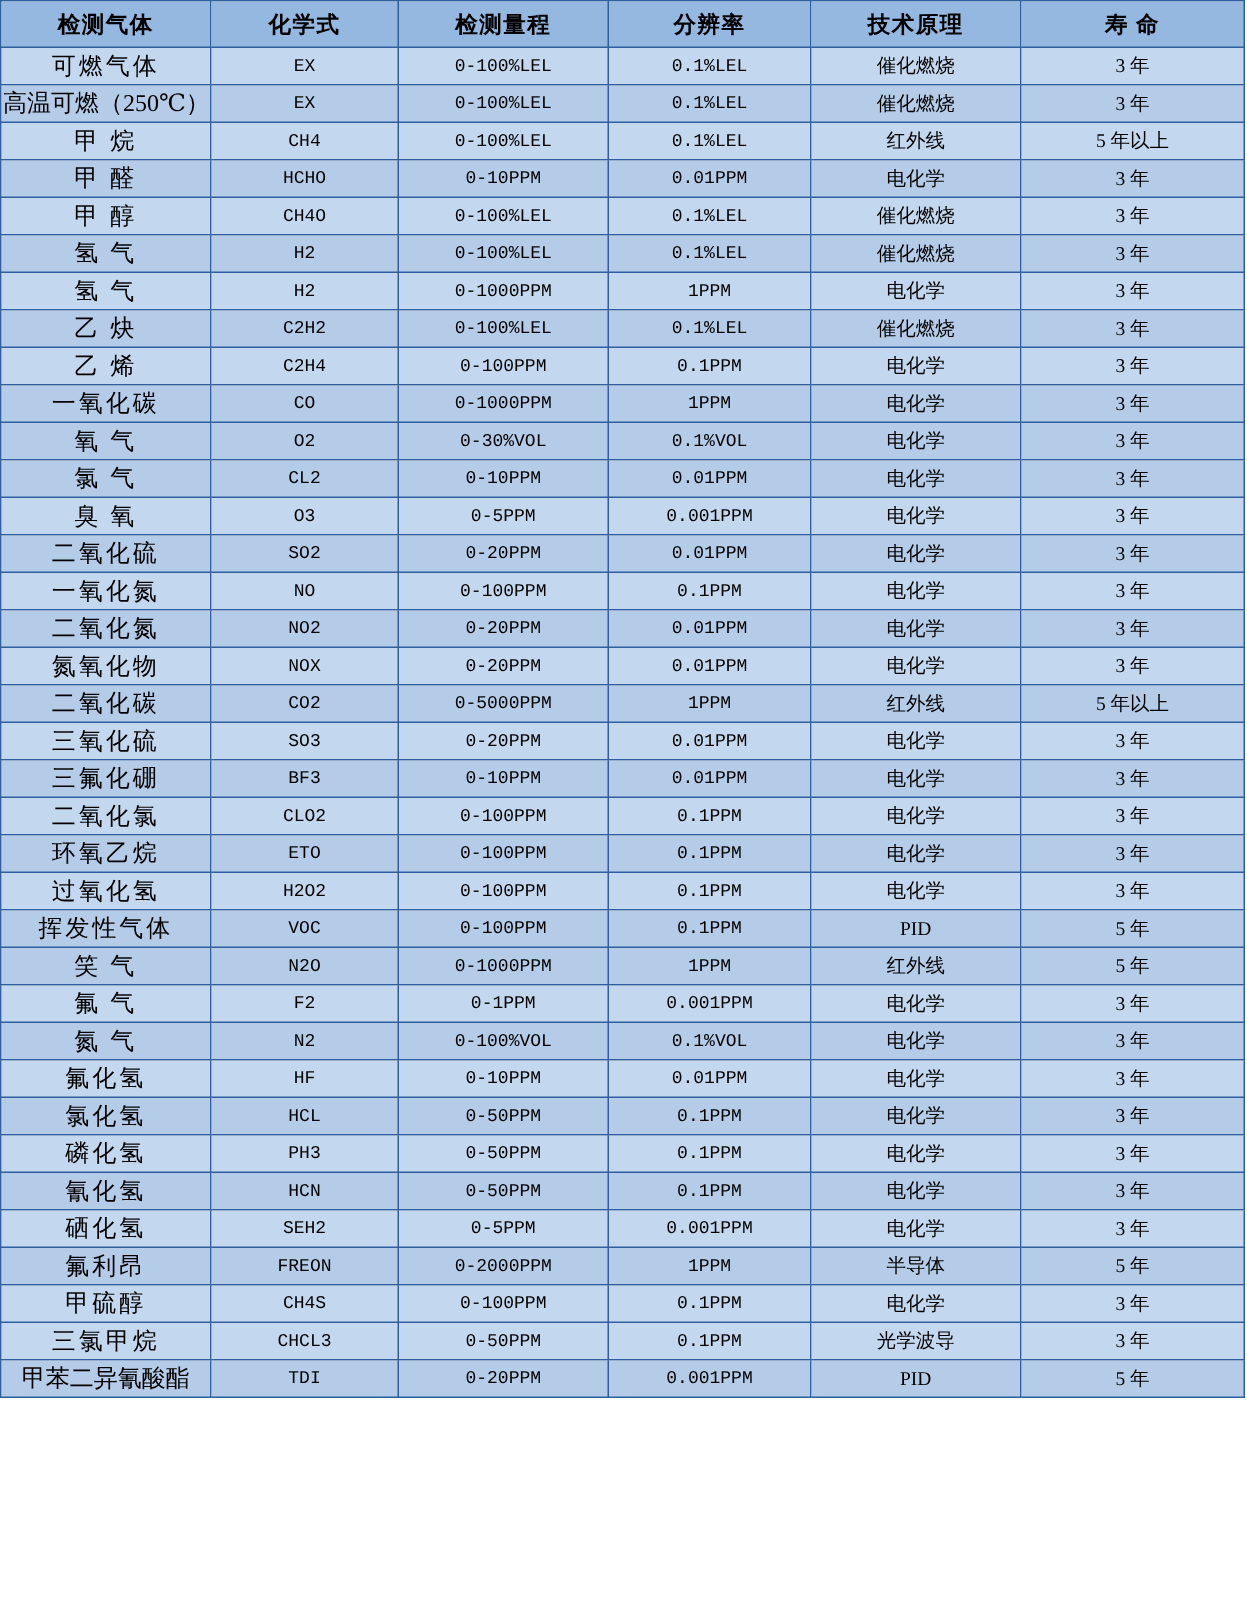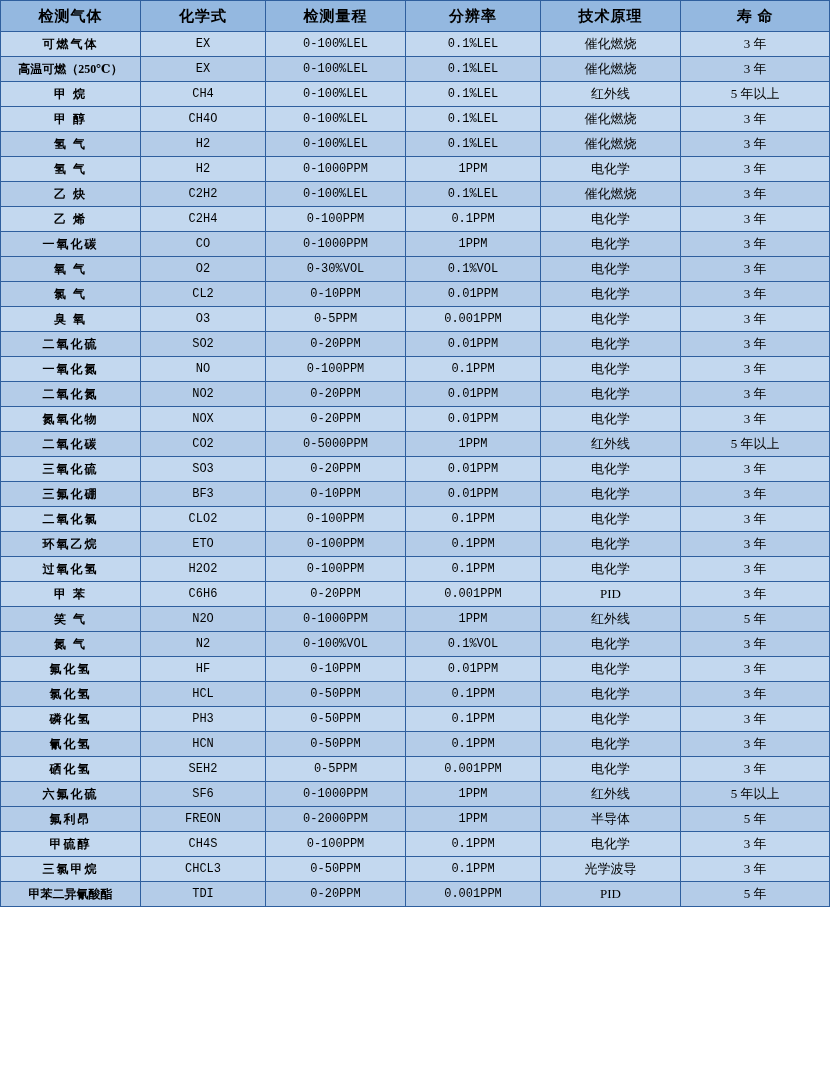--- a/index.html
+++ b/index.html
@@ -43,23 +43,22 @@
   }
   #gas-table tbody td {
     height: 22px;
     font-size: 13px;
     background: #c3d8ef;
   }
   #gas-table tbody tr.alt td {
     background: #b4cce8;
   }
   #gas-table tbody td.name-cell {
-    font-size: 12px;
+    font-size: 16px;
     letter-spacing: 2px;
-    font-weight: bold;
   }
   #gas-table tbody td.name-cell.tight {
     letter-spacing: 0;
     text-align: center;
   }
   #gas-table tbody td.mono {
     font-family: "Liberation Mono", "DejaVu Sans Mono", monospace;
     font-size: 12px;
     letter-spacing: 0;
   }
@@ -104,20 +103,28 @@
         <td>3 年</td>
       </tr>
       <tr>
         <td class="name-cell">甲 烷</td>
         <td class="mono">CH4</td>
         <td class="mono">0-100%LEL</td>
         <td class="mono">0.1%LEL</td>
         <td>红外线</td>
         <td>5 年以上</td>
       </tr>
+      <tr class="alt">
+        <td class="name-cell">甲 醛</td>
+        <td class="mono">HCHO</td>
+        <td class="mono">0-10PPM</td>
+        <td class="mono">0.01PPM</td>
+        <td>电化学</td>
+        <td>3 年</td>
+      </tr>
       <tr>
         <td class="name-cell">甲 醇</td>
         <td class="mono">CH4O</td>
         <td class="mono">0-100%LEL</td>
         <td class="mono">0.1%LEL</td>
         <td>催化燃烧</td>
         <td>3 年</td>
       </tr>
       <tr class="alt">
         <td class="name-cell">氢 气</td>
@@ -256,35 +263,43 @@
         <td>3 年</td>
       </tr>
       <tr>
         <td class="name-cell">过氧化氢</td>
         <td class="mono">H2O2</td>
         <td class="mono">0-100PPM</td>
         <td class="mono">0.1PPM</td>
         <td>电化学</td>
         <td>3 年</td>
       </tr>
-      <tr>
-        <td class="name-cell">甲 苯</td>
-        <td class="mono">C6H6</td>
-        <td class="mono">0-20PPM</td>
-        <td class="mono">0.001PPM</td>
+      <tr class="alt">
+        <td class="name-cell">挥发性气体</td>
+        <td class="mono">VOC</td>
+        <td class="mono">0-100PPM</td>
+        <td class="mono">0.1PPM</td>
         <td>PID</td>
-        <td>3 年</td>
+        <td>5 年</td>
       </tr>
       <tr class="alt">
         <td class="name-cell">笑 气</td>
         <td class="mono">N2O</td>
         <td class="mono">0-1000PPM</td>
         <td class="mono">1PPM</td>
         <td>红外线</td>
         <td>5 年</td>
+      </tr>
+      <tr>
+        <td class="name-cell">氟 气</td>
+        <td class="mono">F2</td>
+        <td class="mono">0-1PPM</td>
+        <td class="mono">0.001PPM</td>
+        <td>电化学</td>
+        <td>3 年</td>
       </tr>
       <tr class="alt">
         <td class="name-cell">氮 气</td>
         <td class="mono">N2</td>
         <td class="mono">0-100%VOL</td>
         <td class="mono">0.1%VOL</td>
         <td>电化学</td>
         <td>3 年</td>
       </tr>
       <tr>
@@ -321,28 +336,20 @@
       </tr>
       <tr>
         <td class="name-cell">硒化氢</td>
         <td class="mono">SEH2</td>
         <td class="mono">0-5PPM</td>
         <td class="mono">0.001PPM</td>
         <td>电化学</td>
         <td>3 年</td>
       </tr>
       <tr class="alt">
-        <td class="name-cell">六氟化硫</td>
-        <td class="mono">SF6</td>
-        <td class="mono">0-1000PPM</td>
-        <td class="mono">1PPM</td>
-        <td>红外线</td>
-        <td>5 年以上</td>
-      </tr>
-      <tr class="alt">
         <td class="name-cell">氟利昂</td>
         <td class="mono">FREON</td>
         <td class="mono">0-2000PPM</td>
         <td class="mono">1PPM</td>
         <td>半导体</td>
         <td>5 年</td>
       </tr>
       <tr>
         <td class="name-cell">甲硫醇</td>
         <td class="mono">CH4S</td>

